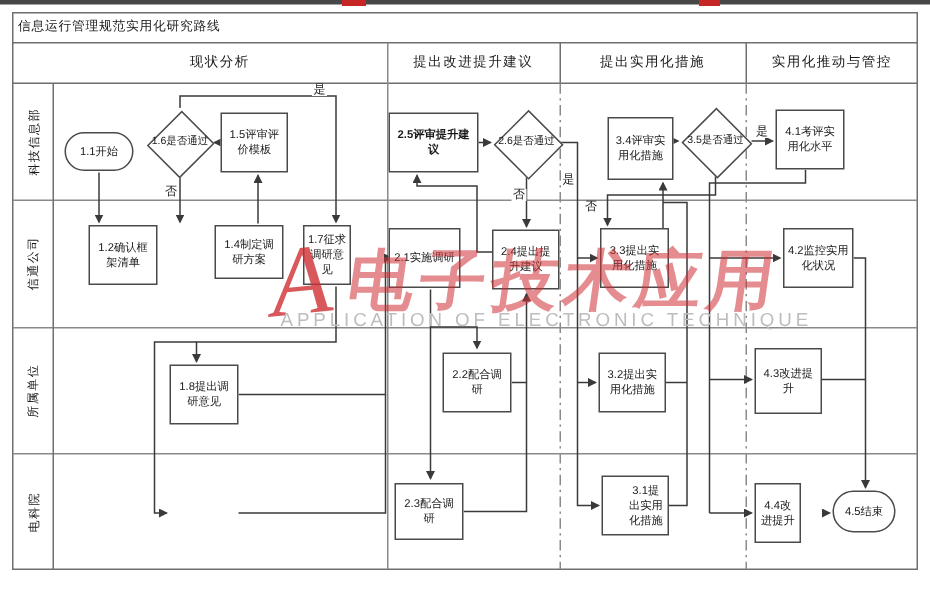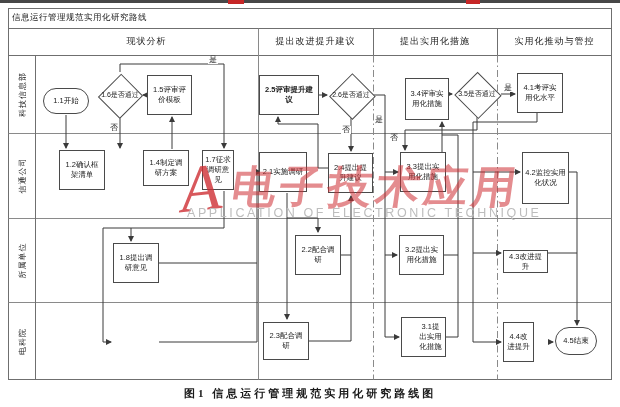--- a/index.html
+++ b/index.html
@@ -159,34 +159,34 @@
     </div>
   <div class="node" style="left:259px;top:152px;width:48px;height:40px;">
       <span>2.1实施调研</span>
     </div>
   <div class="node" style="left:328px;top:153px;width:45px;height:40px;">
       <span>2.4提出提升建议</span>
     </div>
   <div class="node" style="left:400px;top:152px;width:46px;height:40px;">
       <span>3.3提出实用化措施</span>
     </div>
-  <div class="node" style="left:522px;top:152px;width:47px;height:52px;">
+  <div class="node" style="left:522px;top:152px;width:47px;height:40px;">
       <span>4.2监控实用化状况</span>
     </div>
 
   <div class="node" style="left:113px;top:243px;width:46px;height:40px;">
       <span>1.8提出调研意见</span>
     </div>
   <div class="node" style="left:295px;top:235px;width:46px;height:40px;">
       <span>2.2配合调研</span>
     </div>
   <div class="node" style="left:399px;top:235px;width:45px;height:40px;text-align:center;">
       <span>3.2提出实用化措施</span>
     </div>
-  <div class="node" style="left:503px;top:250px;width:45px;height:23px;">
+  <div class="node" style="left:503px;top:232px;width:45px;height:44px;">
       <span>4.3改进提升</span>
     </div>
 
   <div class="node" style="left:263px;top:322px;width:46px;height:38px;">
       <span>2.3配合调研</span>
     </div>
   <div class="node" style="left:401px;top:317px;width:45px;height:40px;padding-left:16px;">
       <span>3.1提出实用化措施</span>
     </div>
   <div class="node" style="left:503px;top:322px;width:31px;height:40px;">
@@ -196,21 +196,20 @@
       <span>4.5结束</span>
     </div>
 
   <div class="elabel" style="left:208px;top:56px;">是</div>
   <div class="elabel" style="left:109px;top:124px;">否</div>
   <div class="elabel" style="left:374px;top:116px;">是</div>
   <div class="elabel" style="left:341px;top:126px;">否</div>
   <div class="elabel" style="left:503px;top:84px;">是</div>
   <div class="elabel" style="left:389px;top:134px;">否</div>
 
-  <div class="caption">图1  信息运行管理规范实用化研究路线图</div>
 
   <div id="watermark">
     <div class="wm-a" style="color: rgb(207, 47, 52);">A</div>
     <div class="wm-cn" style="color: rgb(207, 47, 52);">电子技术应用</div>
     <div class="wm-en" style="color: rgb(189, 189, 189);">APPLICATION OF ELECTRONIC TECHNIQUE</div>
   </div>
 
 </div>
 
 </body></html>

